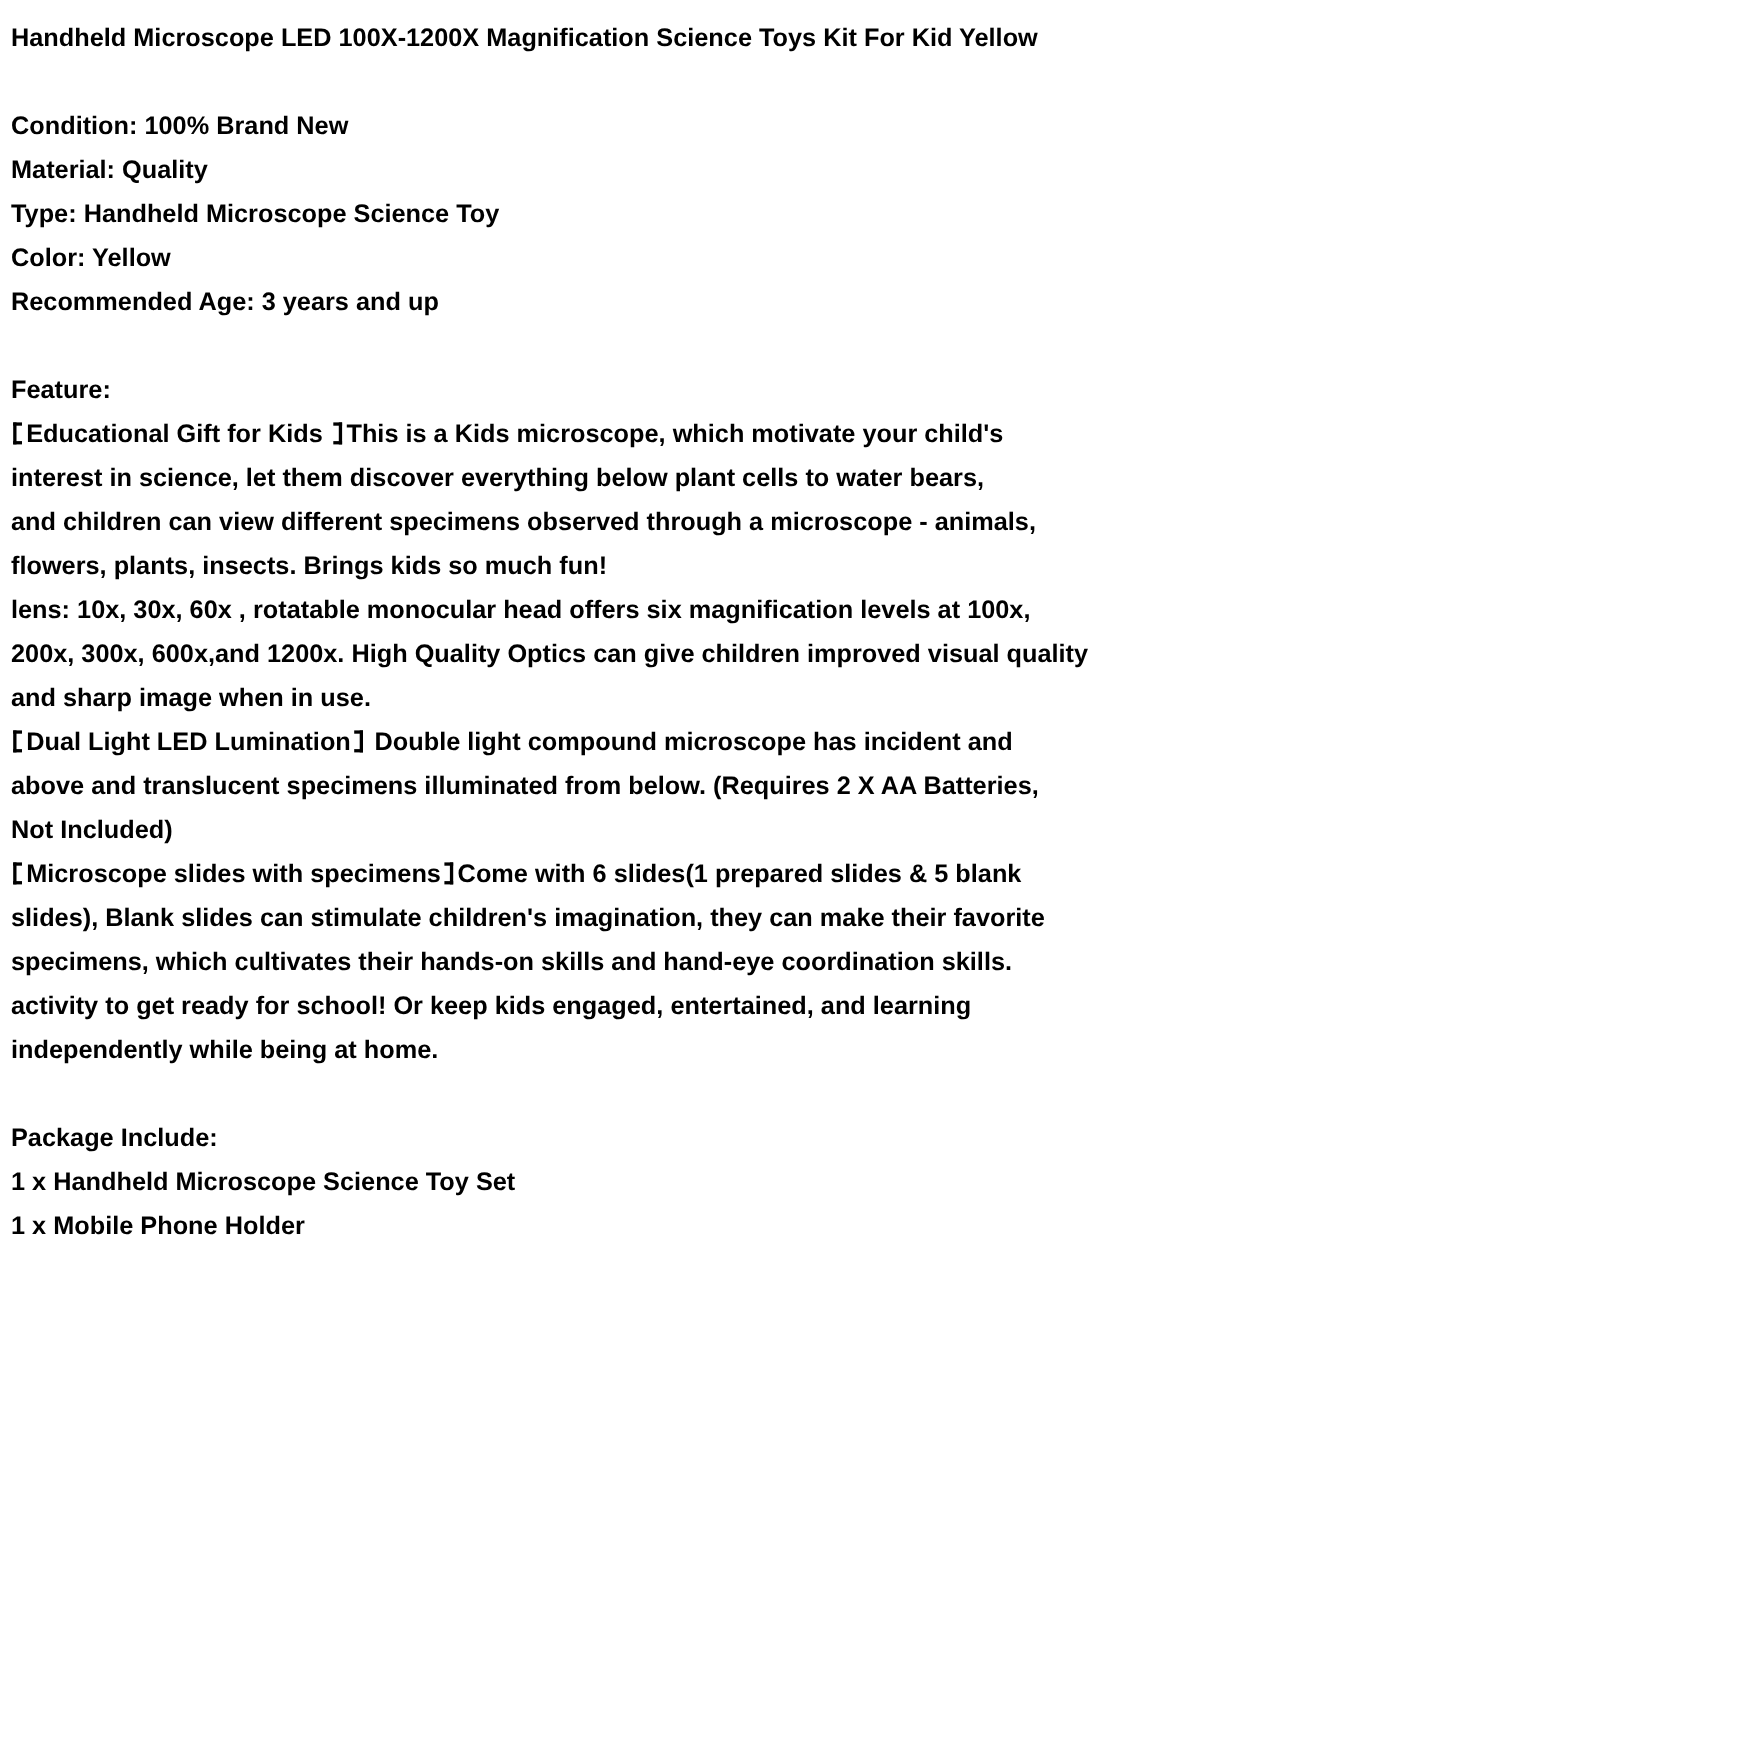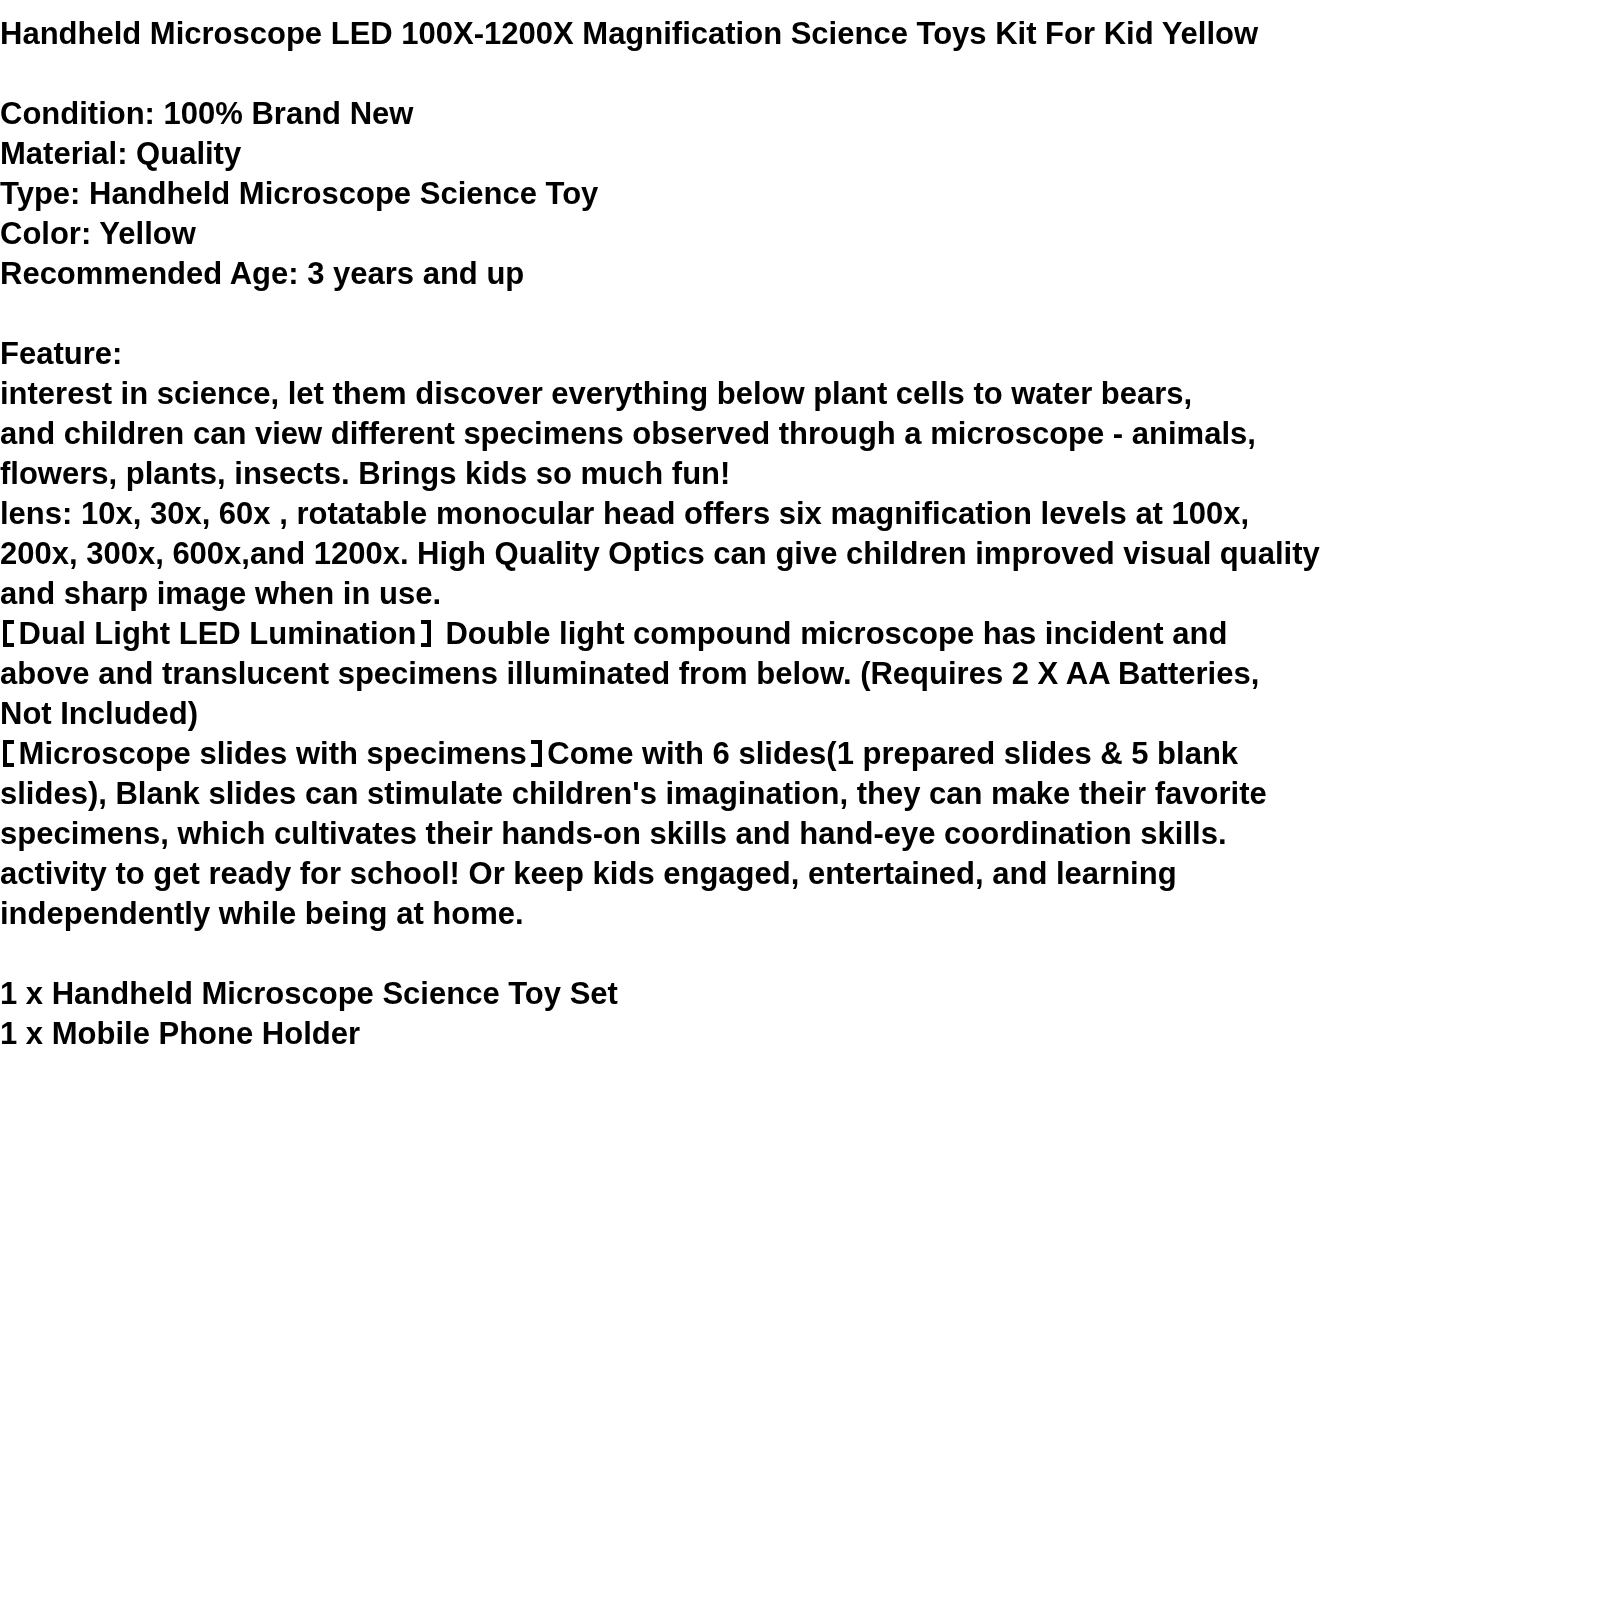--- a/index.html
+++ b/index.html
@@ -6,22 +6,22 @@
   body {
     width: 1600px;
     height: 1600px;
     background: #ffffff;
     color: #000000;
     font-family: "Liberation Sans", sans-serif;
     font-weight: 700;
     overflow: hidden;
   }
   .doc {
-    padding: 14px 8px 0 0;
-    font-size: 31px;
+    padding: 14px 8px 0 10px;
+    font-size: 23px;
     line-height: 40px;
     letter-spacing: 0px;
   }
   .line {
     white-space: pre;   
     min-height: 40px;
   }
   .blank { height: 40px; }
   
   .bk {
@@ -53,32 +53,34 @@
   <div class="line blank"></div>
 
   <div class="line">Condition: 100% Brand New</div>
   <div class="line">Material: Quality</div>
   <div class="line">Type: Handheld Microscope Science Toy</div>
   <div class="line">Color: Yellow</div>
   <div class="line">Recommended Age: 3 years and up</div>
   <div class="line blank"></div>
 
   <div class="line">Feature:</div>
+  <div class="line"><span class="bk open"></span>Educational Gift for Kids <span class="bk close"></span>This is a Kids microscope, which motivate your child's</div>
   <div class="line">interest in science, let them discover everything below plant cells to water bears,</div>
   <div class="line">and children can view different specimens observed through a microscope - animals,</div>
   <div class="line">flowers, plants, insects. Brings kids so much fun!</div>
   <div class="line">lens: 10x, 30x, 60x , rotatable monocular head offers six magnification levels at 100x,</div>
   <div class="line">200x, 300x, 600x,and 1200x. High Quality Optics can give children improved visual quality</div>
   <div class="line">and sharp image when in use.</div>
   <div class="line"><span class="bk open"></span>Dual Light LED Lumination<span class="bk close"></span> Double light compound microscope has incident and</div>
   <div class="line">above and translucent specimens illuminated from below. (Requires 2 X AA Batteries,</div>
   <div class="line">Not Included)</div>
   <div class="line"><span class="bk open"></span>Microscope slides with specimens<span class="bk close"></span>Come with 6 slides(1 prepared slides &amp; 5 blank</div>
   <div class="line">slides), Blank slides can stimulate children's imagination, they can make their favorite</div>
   <div class="line">specimens, which cultivates their hands-on skills and hand-eye coordination skills.</div>
   <div class="line">activity to get ready for school! Or keep kids engaged, entertained, and learning</div>
   <div class="line">independently while being at home.</div>
   <div class="line blank"></div>
 
+  <div class="line">Package Include:</div>
   <div class="line">1 x Handheld Microscope Science Toy Set</div>
   <div class="line">1 x Mobile Phone Holder</div>
 
 </div>
 
 </body></html>

